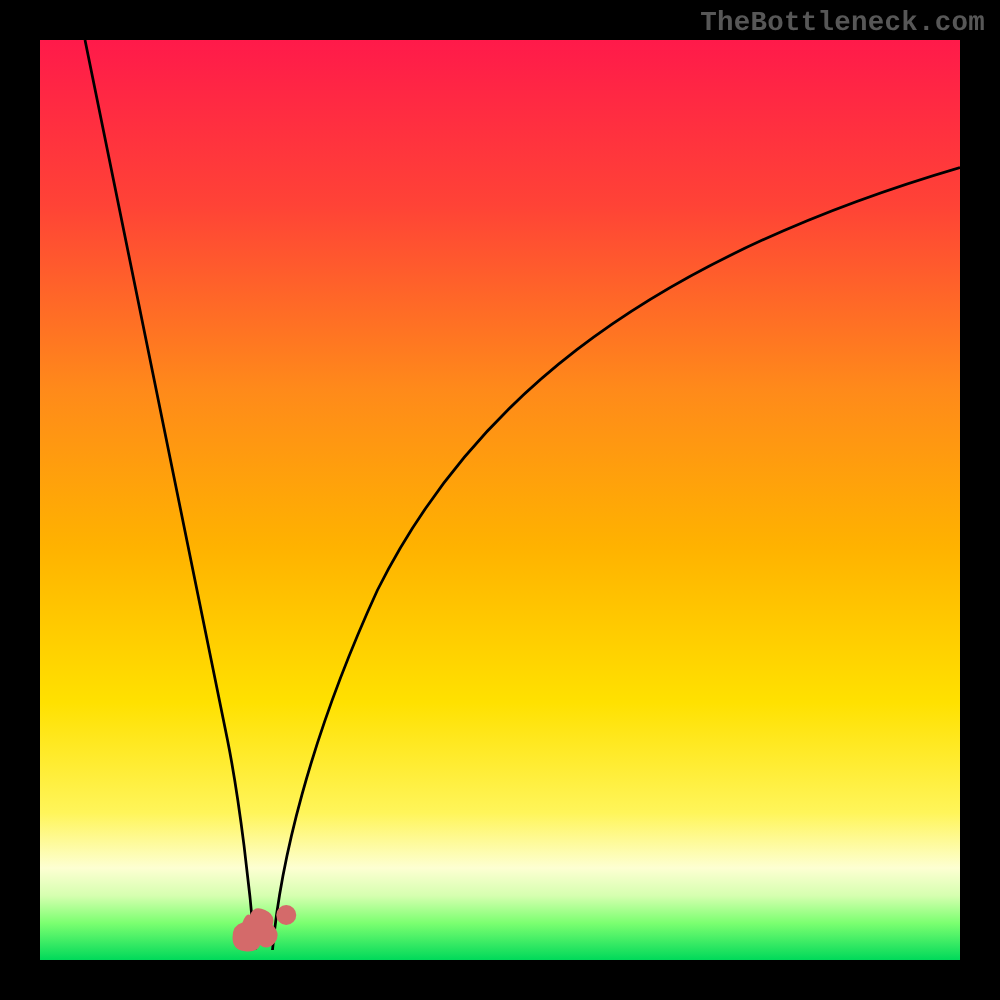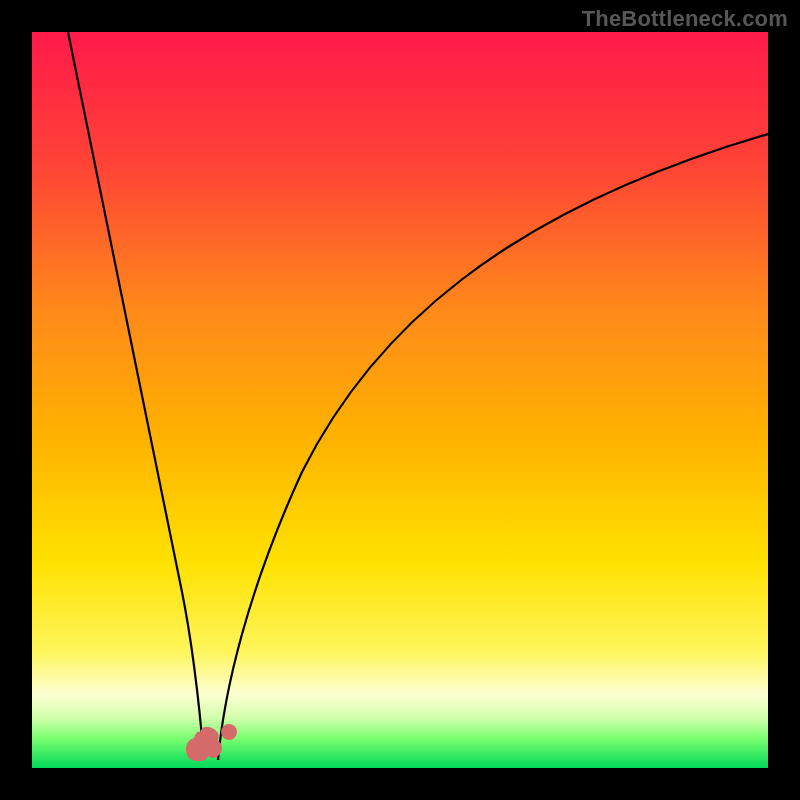--- a/index.html
+++ b/index.html
@@ -37,21 +37,21 @@
     position: absolute;
     left: 0;
     top: 0;
     width: 100%;
     height: 100%;
   }
   .watermark {
     position: absolute;
     top: 6px;
     right: 12px;
-    font-family: Liberation Sans, sans-serif;
+    font-family: Liberation Mono, monospace;
     font-size: 22px;
     font-weight: 600;
     color: #575757;
     letter-spacing: 0.2px;
   }
 </style>
 </head>
 <body>
 
 <div class="frame">

